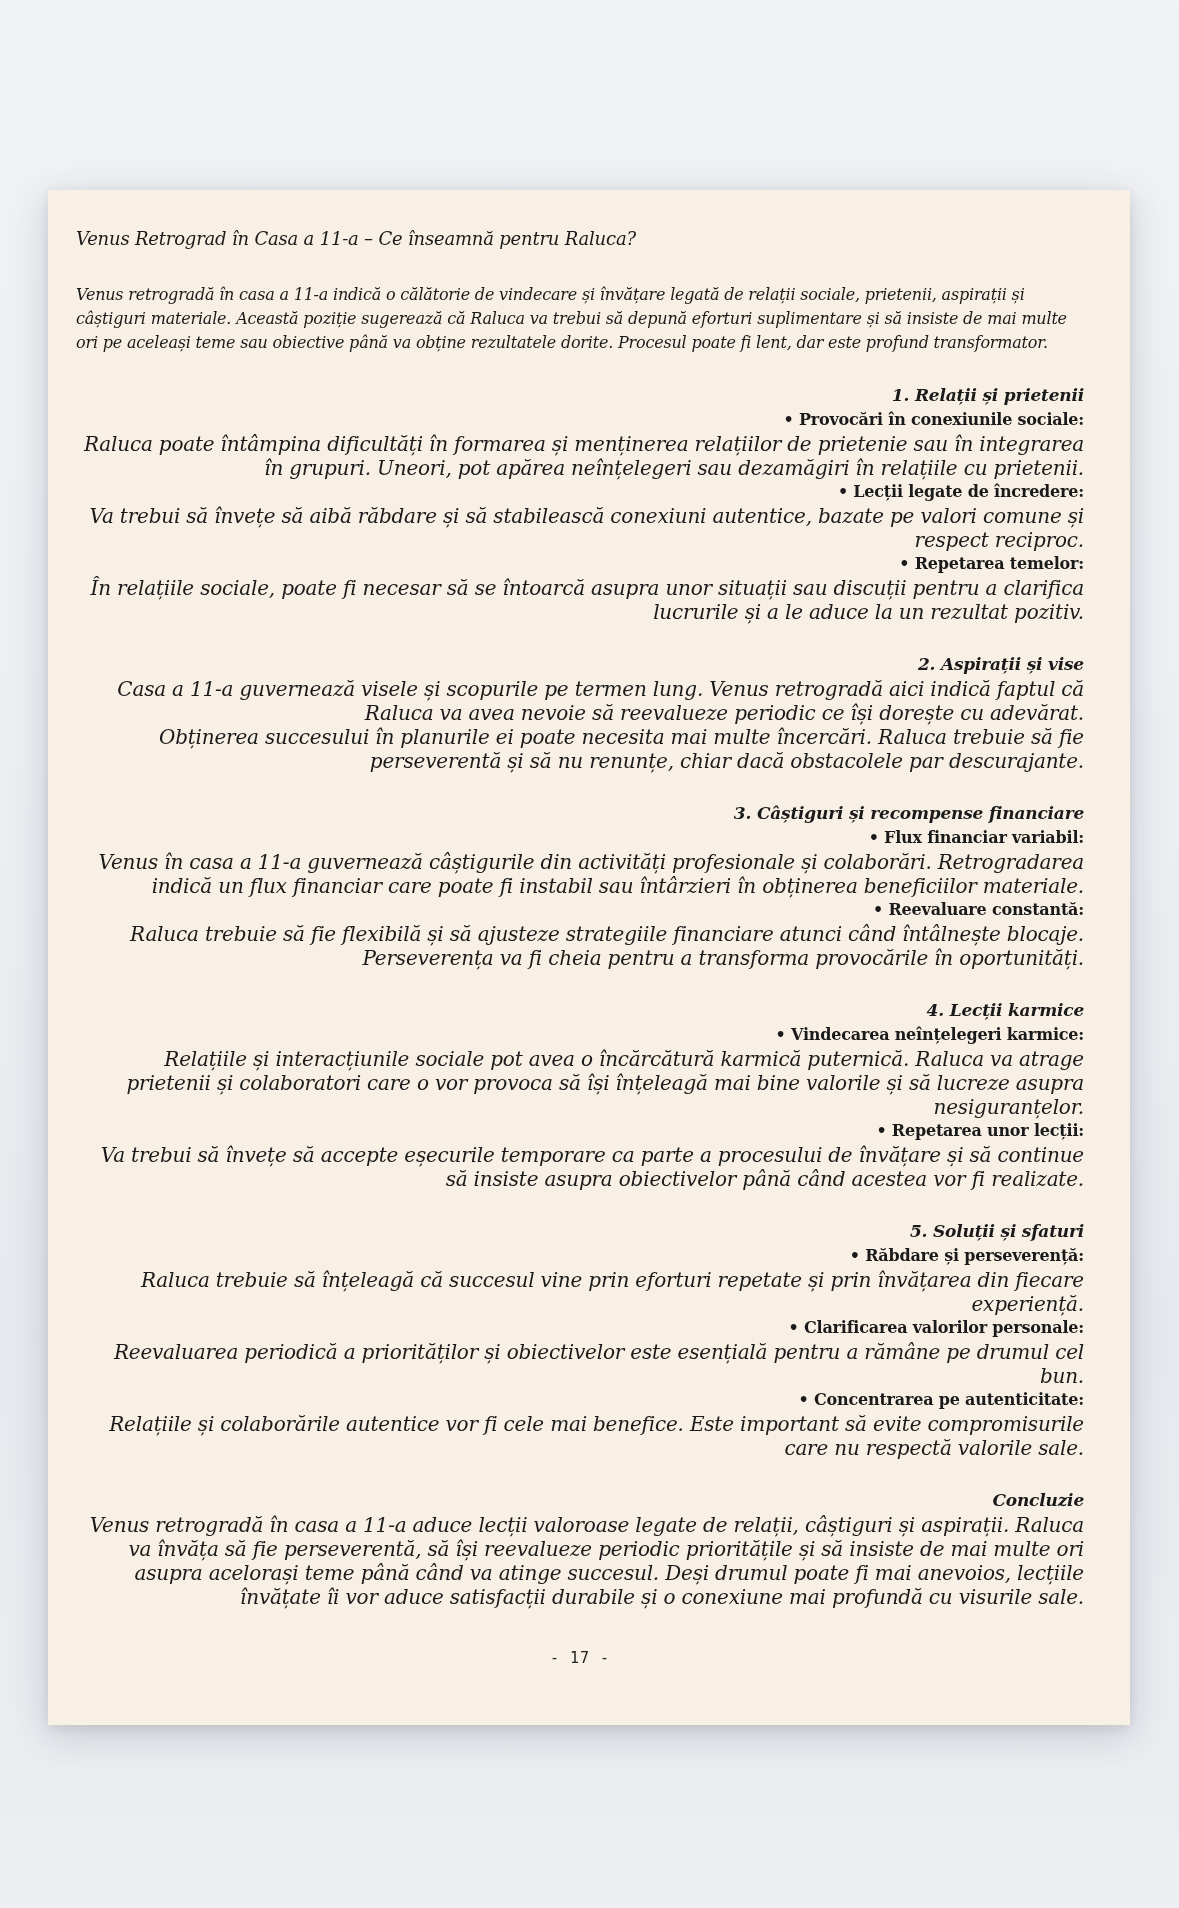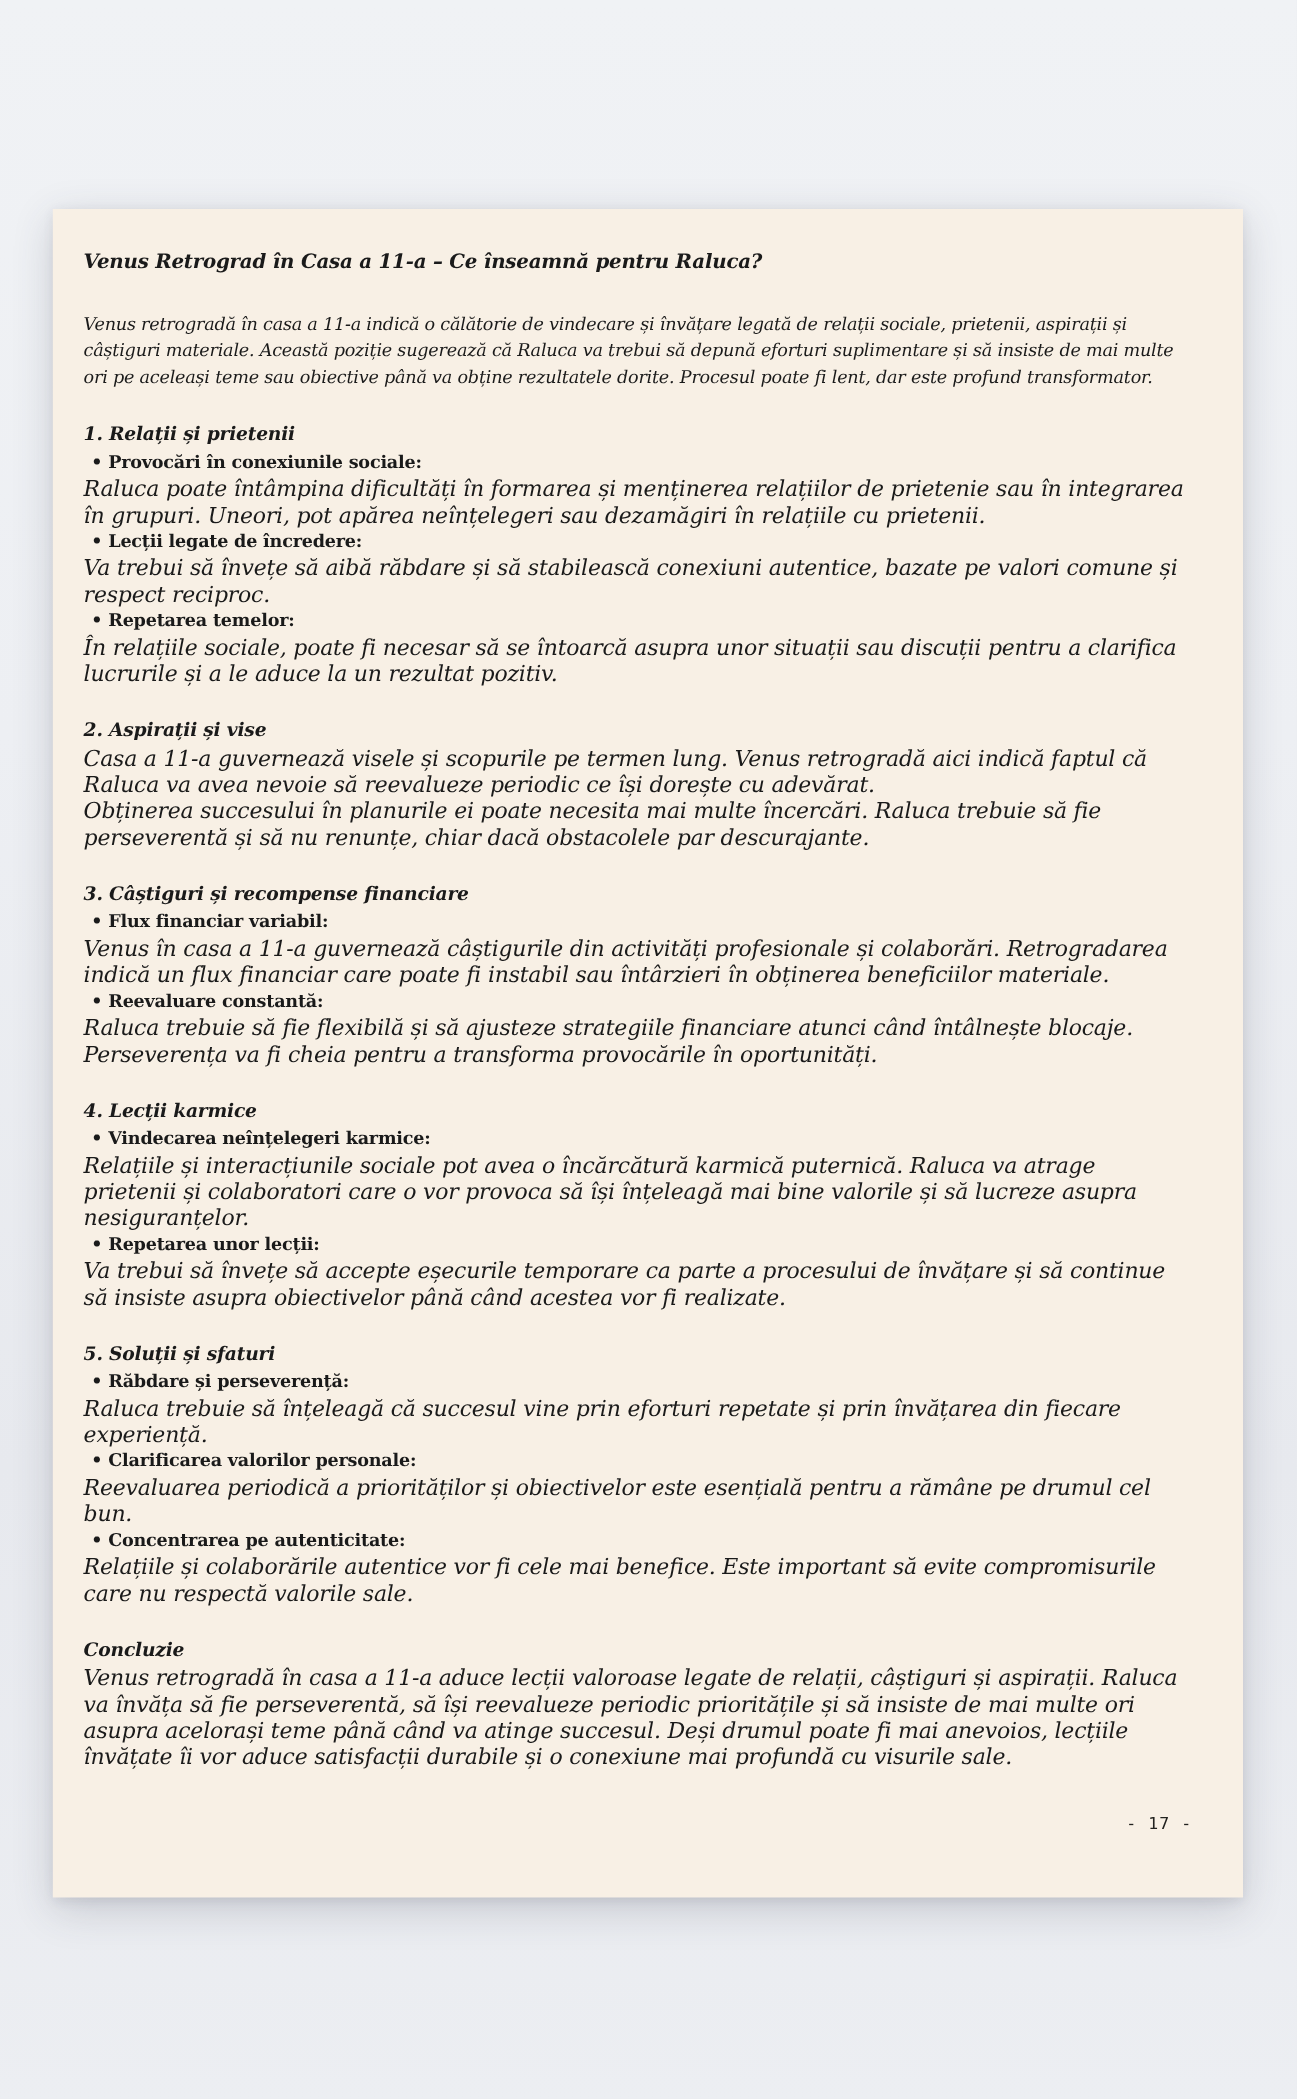--- a/index.html
+++ b/index.html
@@ -25,36 +25,37 @@
     box-sizing: border-box;
     background: #f8f0e5;
     box-shadow: 0 10px 36px rgba(55, 62, 78, 0.20), 0 3px 10px rgba(55, 62, 78, 0.10);
     padding: 38px 46px 58px 28px;
     display: flex;
     flex-direction: column;
     color: #1a1a1a;
   }
   .doc-title {
     font-style: italic;
-    font-weight: bold;
+    font-weight: normal;
     font-size: 18px;
     letter-spacing: -0.2px;
     margin: 0 0 34px 0;
   }
   .intro {
     font-style: italic;
     font-size: 16px;
     line-height: 24px;
     letter-spacing: -0.2px;
     margin: 0;
     max-width: 1010px;
   }
   .section {
     margin-top: 28px;
     max-width: 1010px;
+    text-align: right;
   }
   .heading {
     font-style: italic;
     font-weight: bold;
     font-size: 17px;
     line-height: 25px;
     letter-spacing: -0.2px;
   }
   .bullet-label {
     font-weight: bold;
@@ -65,21 +66,21 @@
   }
   .body-text {
     font-style: italic;
     font-size: 20px;
     line-height: 24px;
     letter-spacing: -0.2px;
   }
   .page-number {
     margin-top: auto;
     padding-top: 40px;
-    text-align: right;
+    text-align: center;
     font-family: "DejaVu Sans Mono", monospace;
     font-style: normal;
     font-size: 15px;
     letter-spacing: 1px;
     color: #22221f;
   }
 </style>
 </head>
 <body>
 

